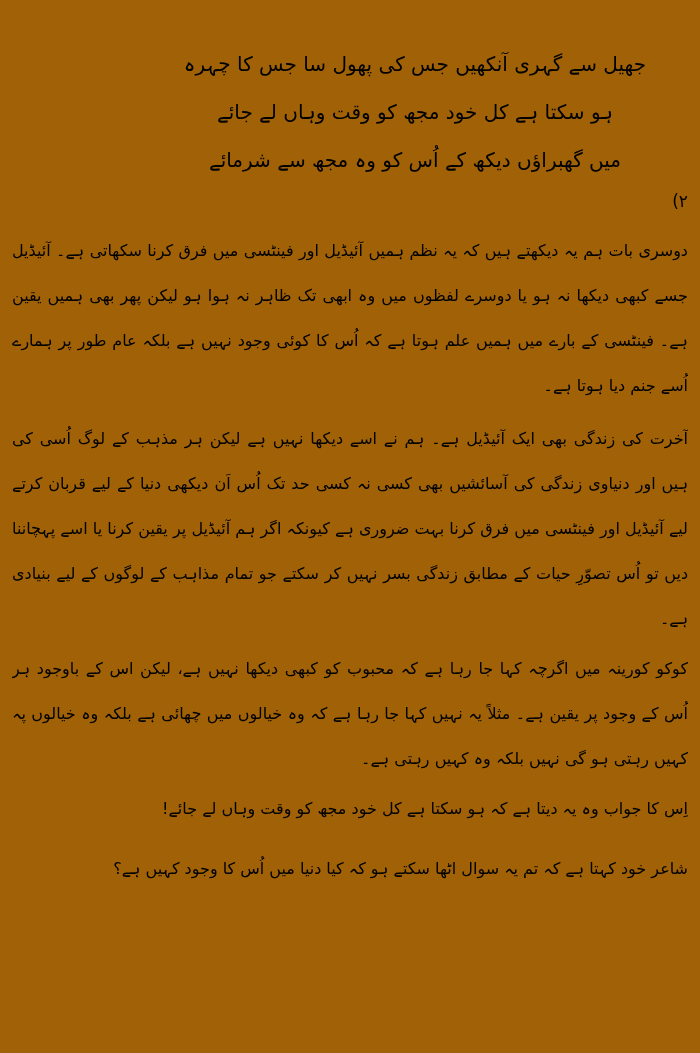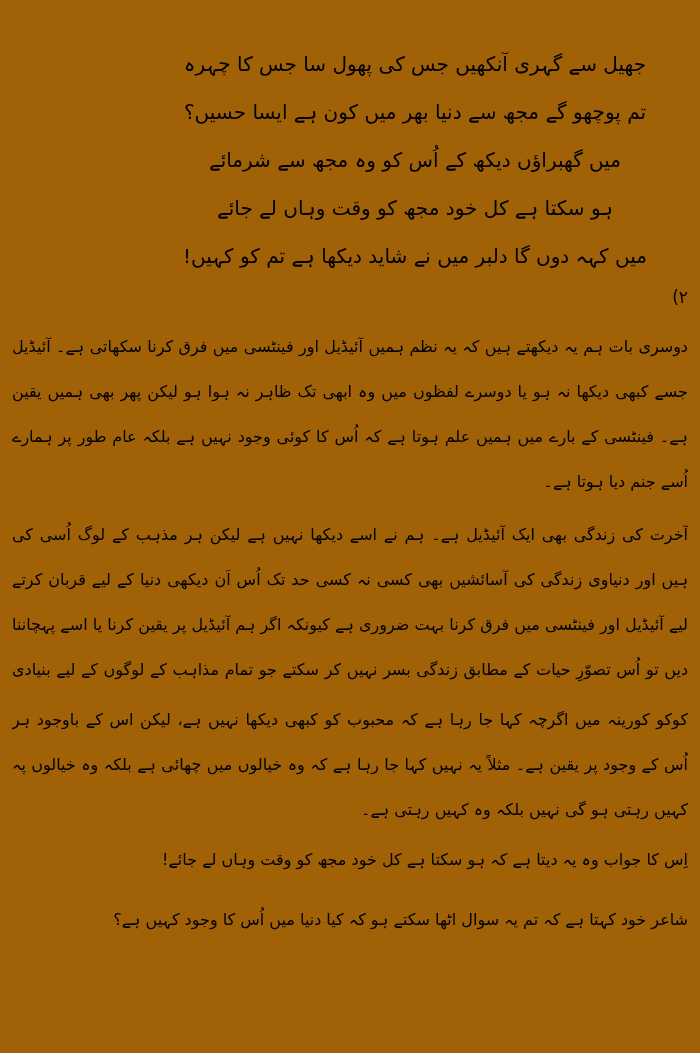--- a/index.html
+++ b/index.html
@@ -61,40 +61,39 @@
   }
   .line.r { text-align: right; }
   .line.l { text-align: right; }
 </style>
 </head>
 <body>
 
 <div class="page">
   <div class="poem" id="poem">
       <div class="poem-line">جھیل سے گہری آنکھیں جس کی پھول سا جس کا چہرہ</div>
-      <div class="poem-line">تم پوچھو گے مجھ سے دنیا بھر میں کون ہے ایسا حسیں؟</div>
+      <div class="poem-line">ہو سکتا ہے کل خود مجھ کو وقت وہاں لے جائے</div>
       <div class="poem-line">میں گھبراؤں دیکھ کے اُس کو وہ مجھ سے شرمائے</div>
-      <div class="poem-line">ہو سکتا ہے کل خود مجھ کو وقت وہاں لے جائے</div>
-      <div class="poem-line">میں کہہ دوں گا دلبر میں نے شاید دیکھا ہے تم کو کہیں!</div>
     </div>
   <div class="marker-row">
     <span class="marker">(۲</span>
   </div>
   <div class="prose" id="prose">
       <div class="para para-0">
         <div class="line j">دوسری بات ہم یہ دیکھتے ہیں کہ یہ نظم ہمیں آئیڈیل اور فینٹسی میں فرق کرنا سکھاتی ہے۔ آئیڈیل وہ ہوتا ہے</div>
         <div class="line j">جسے کبھی دیکھا نہ ہو یا دوسرے لفظوں میں وہ ابھی تک ظاہر نہ ہوا ہو لیکن پھر بھی ہمیں یقین ہو کہ اُس کا وجود</div>
         <div class="line j">ہے۔ فینٹسی کے بارے میں ہمیں علم ہوتا ہے کہ اُس کا کوئی وجود نہیں ہے بلکہ عام طور پر ہمارے ذہن نے</div>
         <div class="line r">اُسے جنم دیا ہوتا ہے۔</div>
       </div>
       <div class="para para-1">
         <div class="line j">آخرت کی زندگی بھی ایک آئیڈیل ہے۔ ہم نے اسے دیکھا نہیں ہے لیکن ہر مذہب کے لوگ اُسی کی خاطر جیتے</div>
         <div class="line j">ہیں اور دنیاوی زندگی کی آسائشیں بھی کسی نہ کسی حد تک اُس اَن دیکھی دنیا کے لیے قربان کرتے ہیں۔ اس</div>
         <div class="line j">لیے آئیڈیل اور فینٹسی میں فرق کرنا بہت ضروری ہے کیونکہ اگر ہم آئیڈیل پر یقین کرنا یا اسے پہچاننا چھوڑ</div>
         <div class="line j">دیں تو اُس تصوّرِ حیات کے مطابق زندگی بسر نہیں کر سکتے جو تمام مذاہب کے لوگوں کے لیے بنیادی حیثیت رکھتا</div>
+        <div class="line r">ہے۔</div>
       </div>
       <div class="para para-2">
         <div class="line j">کوکو کورینہ میں اگرچہ کہا جا رہا ہے کہ محبوب کو کبھی دیکھا نہیں ہے، لیکن اس کے باوجود ہر لفظ سے لگتا ہے کہ</div>
         <div class="line j">اُس کے وجود پر یقین ہے۔ مثلاً یہ نہیں کہا جا رہا ہے کہ وہ خیالوں میں چھائی ہے بلکہ وہ خیالوں پہ چھائی ہے۔ وہ</div>
         <div class="line l">کہیں رہتی ہو گی نہیں بلکہ وہ کہیں رہتی ہے۔</div>
       </div>
       <div class="para para-4">
         <div class="line r">اِس کا جواب وہ یہ دیتا ہے کہ ہو سکتا ہے کل خود مجھ کو وقت وہاں لے جائے!</div>
       </div>
       <div class="para para-3">

